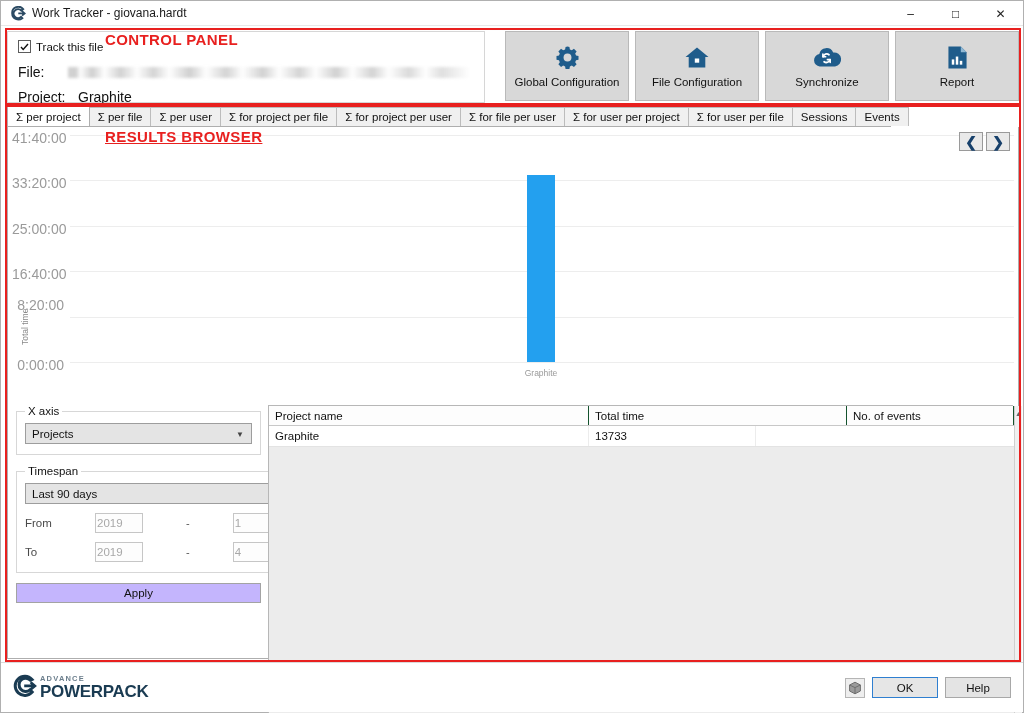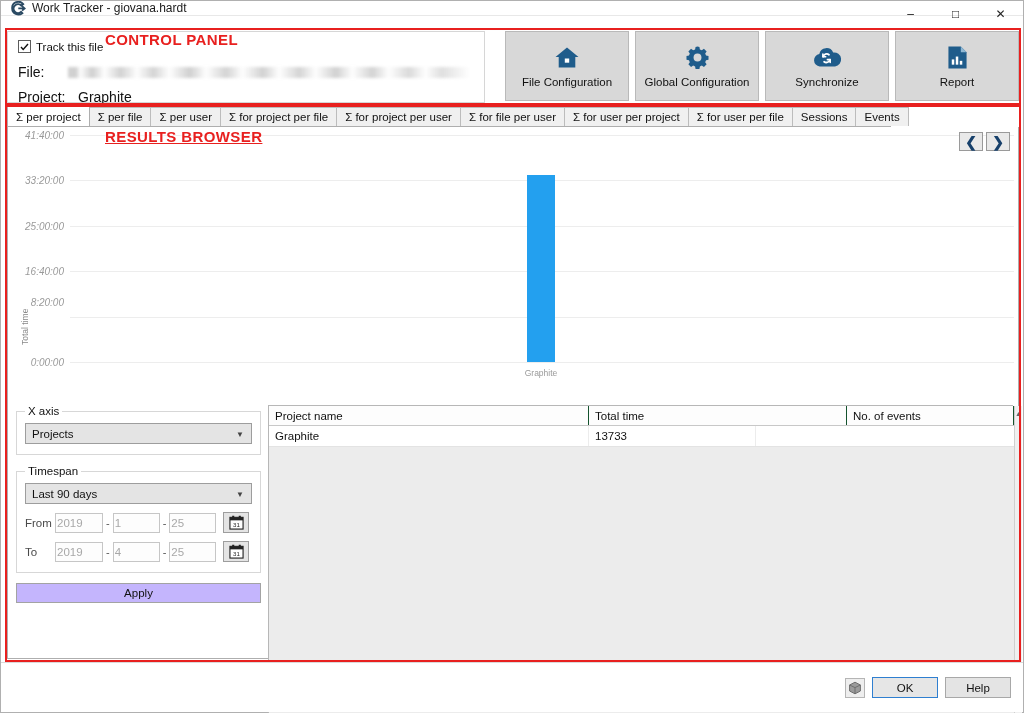--- a/index.html
+++ b/index.html
@@ -12,21 +12,21 @@
   }
   #app {
     position: relative;
     width: 1024px; height: 713px;
     background: #ffffff;
     border: 1px solid #b0b0b0;
   }
 
   
   .titlebar {
-    height: 15px;
+    height: 25px;
     display: flex; align-items: center;
     background: #ffffff;
     border-bottom: 1px solid #e8e8e8;
     position: relative;
   }
   .title-icon {
     width: 22px; height: 22px;
     margin-left: 6px;
     display: flex; align-items: center; justify-content: center;
     color: #2b4a63;
@@ -191,26 +191,25 @@
     position: absolute;
     left: 12px; top: 218px;
     font-size: 8.5px; color: #8a8a8a;
     transform: rotate(-90deg);
     transform-origin: left top;
     white-space: nowrap;
   }
   .ytick {
     position: absolute;
     right: 0;
-    font-size: 10px;
+    font-size: 14px;
     color: #9a9a9a;
     text-align: right;
     width: 52px;
     white-space: nowrap;
-    font-style: italic;
   }
   .gridline {
     position: absolute;
     left: 0; right: 0;
     height: 1px;
     background: #ededed;
   }
   .plot {
     position: absolute;
     left: 66px; top: 0px;
@@ -257,21 +256,21 @@
     position: relative;
     cursor: default;
     font-family: "Liberation Sans", sans-serif;
   }
   .combo .arrow {
     position: absolute; right: 7px; top: 50%;
     transform: translateY(-50%);
     font-size: 8px; color: #444;
   }
 
-  .date-row { display: flex; align-items: center; margin-top: 8px; }
+  .date-row { display: flex; align-items: center; margin-top: 8px; gap: 40px; }
   .date-row .dl { width: 30px; font-size: 11.5px; color: #4a4a4a; }
   .dinput {
     height: 20px;
     border: 1px solid #c6c6c6;
     background: #fdfdfd;
     color: #a8a8a8;
     font-size: 11.5px;
     padding-left: 1px;
     display: flex; align-items: center;
     font-family: "Liberation Sans", sans-serif;
@@ -403,35 +402,35 @@
       </div>
       <div class="field-row">
         <span class="field-label">Project:</span>
         <span class="proj-val">Graphite</span>
       </div>
     </div>
 
     <div class="cp-buttons">
       <div class="tool-btn">
         <span class="ico">
+          <svg width="25" height="25" viewBox="0 0 26 26">
+            <path d="M13 1.6l2 .35.5 2.6 2 .85 2.2-1.5 2.8 2.8-1.5 2.2.85 2 2.6.5v4l-2.6.5-.85 2 1.5 2.2-2.8 2.8-2.2-1.5-2 .85-.5 2.6h-4l-.5-2.6-2-.85-2.2 1.5-2.8-2.8 1.5-2.2-.85-2-2.6-.5v-4l2.6-.5.85-2-1.5-2.2 2.8-2.8 2.2 1.5 2-.85.5-2.6z" fill="#1f5c8b"></path>
+            <circle cx="13" cy="13" r="4.1" fill="#d8d8d8"></circle>
+          </svg>
+        </span>
+        <span class="lbl">Global Configuration</span>
+      </div>
+      <div class="tool-btn">
+        <span class="ico">
           <svg width="26" height="23" viewBox="0 0 26 23">
             <path d="M13 1.5L1.5 11h3.2v10.5h16.6V11h3.2z" fill="#1f5c8b"></path>
             <rect x="10.8" y="12.5" width="4.4" height="4.2" fill="#ffffff"></rect>
           </svg>
         </span>
         <span class="lbl">File Configuration</span>
-      </div>
-      <div class="tool-btn">
-        <span class="ico">
-          <svg width="25" height="25" viewBox="0 0 26 26">
-            <path d="M13 1.6l2 .35.5 2.6 2 .85 2.2-1.5 2.8 2.8-1.5 2.2.85 2 2.6.5v4l-2.6.5-.85 2 1.5 2.2-2.8 2.8-2.2-1.5-2 .85-.5 2.6h-4l-.5-2.6-2-.85-2.2 1.5-2.8-2.8 1.5-2.2-.85-2-2.6-.5v-4l2.6-.5.85-2-1.5-2.2 2.8-2.8 2.2 1.5 2-.85.5-2.6z" fill="#1f5c8b"></path>
-            <circle cx="13" cy="13" r="4.1" fill="#d8d8d8"></circle>
-          </svg>
-        </span>
-        <span class="lbl">Global Configuration</span>
       </div>
       <div class="tool-btn">
         <span class="ico">
           <svg width="30" height="22" viewBox="0 0 32 23">
             <path d="M8.2 21.5A6.6 6.6 0 0 1 7.8 8.4 7.8 7.8 0 0 1 22.6 6.7a5.6 5.6 0 0 1 2 14.8z" fill="#1f5c8b"></path>
             <circle cx="15.5" cy="12.8" r="6.6" fill="#1f5c8b"></circle>
             <path d="M11.8 11.2a4 4 0 0 1 6.3-2.1M19.2 14.4a4 4 0 0 1-6.3 2.1" fill="none" stroke="#ffffff" stroke-width="1.9" stroke-linecap="round"></path>
             <path d="M11.6 8.3v3h3M19.4 17.3v-3h-3" fill="none" stroke="#ffffff" stroke-width="1.7" stroke-linecap="round" stroke-linejoin="round"></path>
           </svg>
         </span>
@@ -593,20 +592,32 @@
         <div class="vscroll">
           <div class="vsbtn">▲</div>
 
         </div>
       </div>
 
     </div>
   </div>
 
   <div class="statusbar">
+    <div class="logo">
+      <span class="logo-g">
+        <svg width="26" height="24" viewBox="0 0 26 24">
+          <path d="M21 5.5A9.6 9.6 0 1 0 21.2 18l-2.2-2.2a6.6 6.6 0 1 1 .4-9.6z" fill="none" stroke="#1a3b52" stroke-width="3"></path>
+          <path d="M13.2 11.9h9.4M19.6 8.3l4.3 3.6-4.3 3.6" fill="none" stroke="#1a3b52" stroke-width="2.6"></path>
+        </svg>
+      </span>
+      <span class="logo-text">
+        <span class="logo-adv">ADVANCE</span>
+        <span class="logo-pp">POWERPACK</span>
+      </span>
+    </div>
     <div class="sb-right">
       <div class="sb-icon">
         <svg width="14" height="14" viewBox="0 0 14 14">
           <path d="M7 1.2L12.4 4v6L7 12.8 1.6 10V4z" fill="#9a9a9a" stroke="#6e6e6e" stroke-width="1"></path>
           <path d="M1.6 4L7 6.6 12.4 4M7 6.6v6.2" fill="none" stroke="#6e6e6e" stroke-width="1"></path>
         </svg>
       </div>
       <div class="sb-btn primary">OK</div>
       <div class="sb-btn">Help</div>
     </div>

